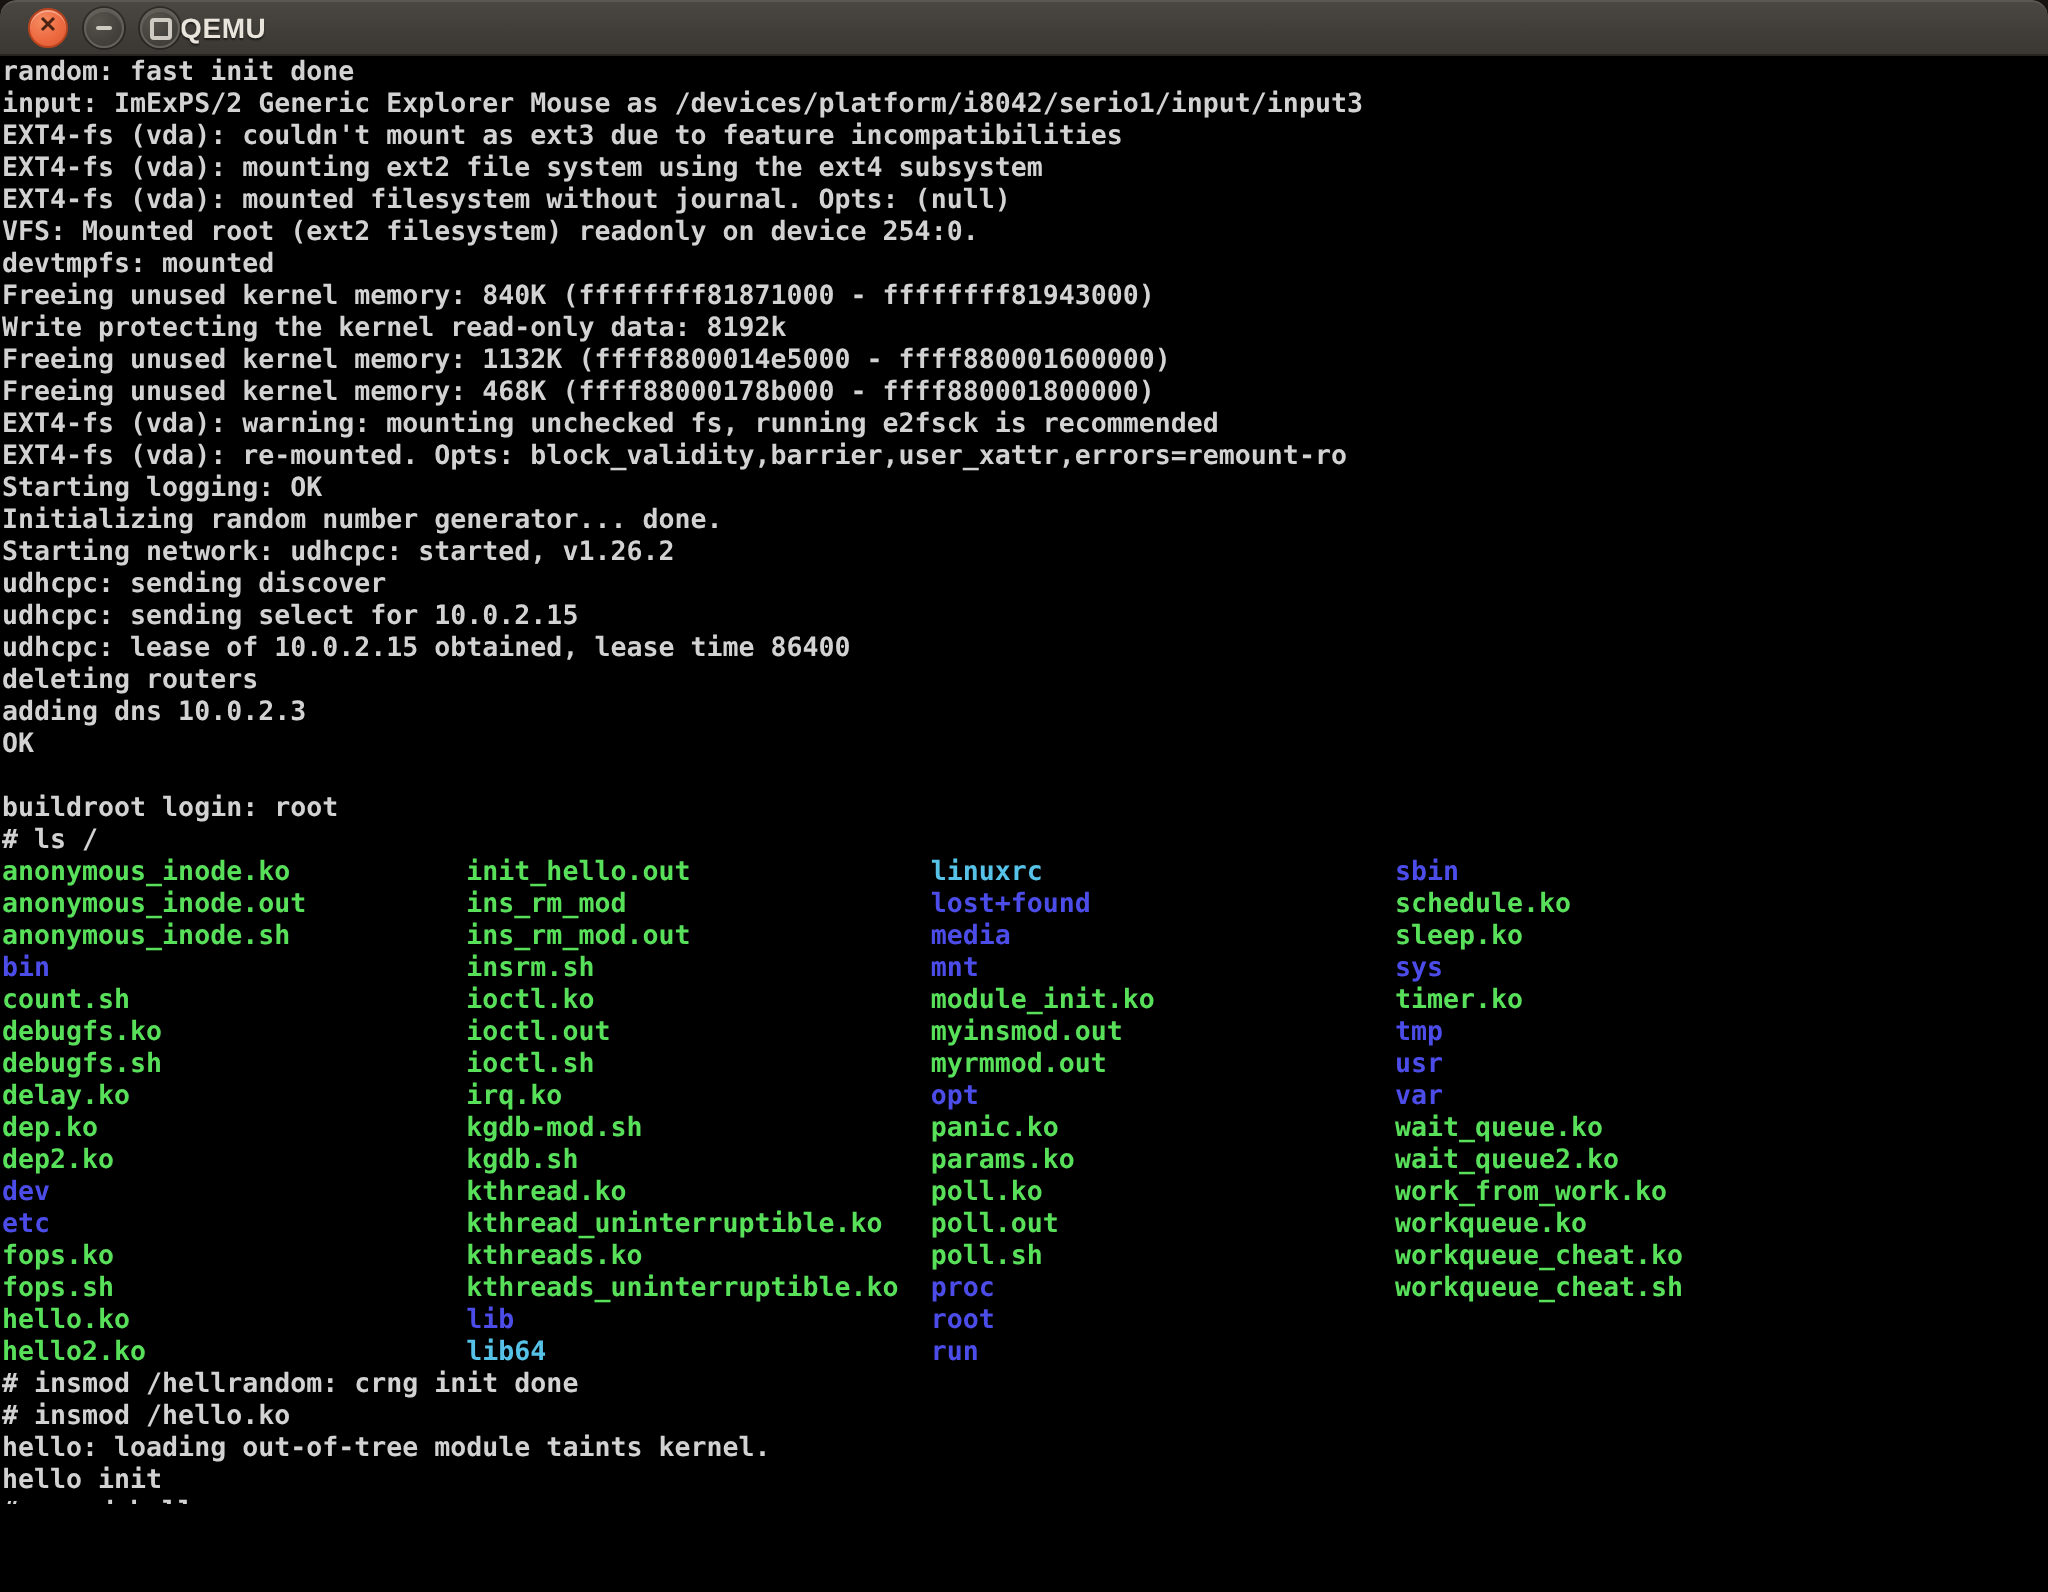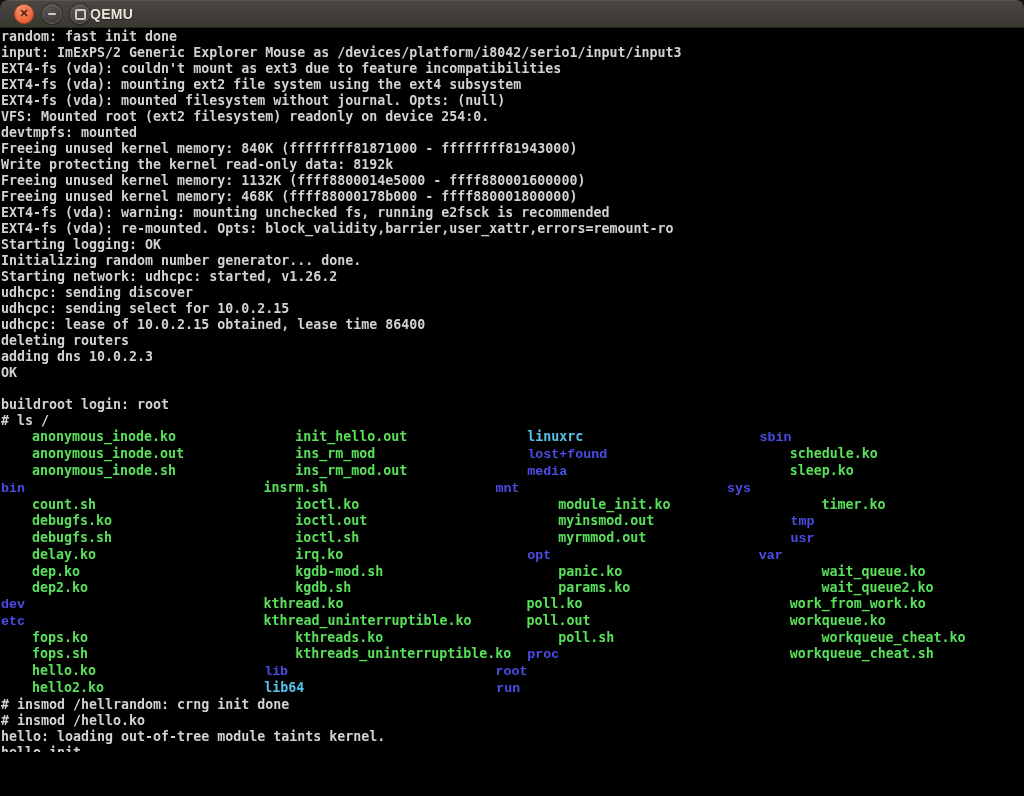--- a/index.html
+++ b/index.html
@@ -39,22 +39,22 @@
     width:1024px;height:724px;background:#000;
     margin:0;padding:1px 0 0 1px;box-sizing:border-box;
     font-family:"DejaVu Sans Mono", monospace;
     font-size:13.3px;line-height:16px;font-weight:bold;
     color:var(--fg);
     white-space:pre;overflow:hidden;
   }
   .line{min-height:16px;}
   .fcell{display:inline-block;}
   .colw{width:29ch;}
-  .g{color:var(--green);padding-left:31px;}
-  .b{color:var(--blue);font-family:Liberation Mono, monospace;}
+  .g{color:var(--green);}
+  .b{color:var(--blue);}
   .c{color:var(--cyan);}
   .cursor{
     display:inline-block;width:1ch;height:15px;vertical-align:bottom;
     background:linear-gradient(transparent 72%, #bdbdbd 72%);
   }
 </style>
 </head>
 <body>
 
 <div id="window">

